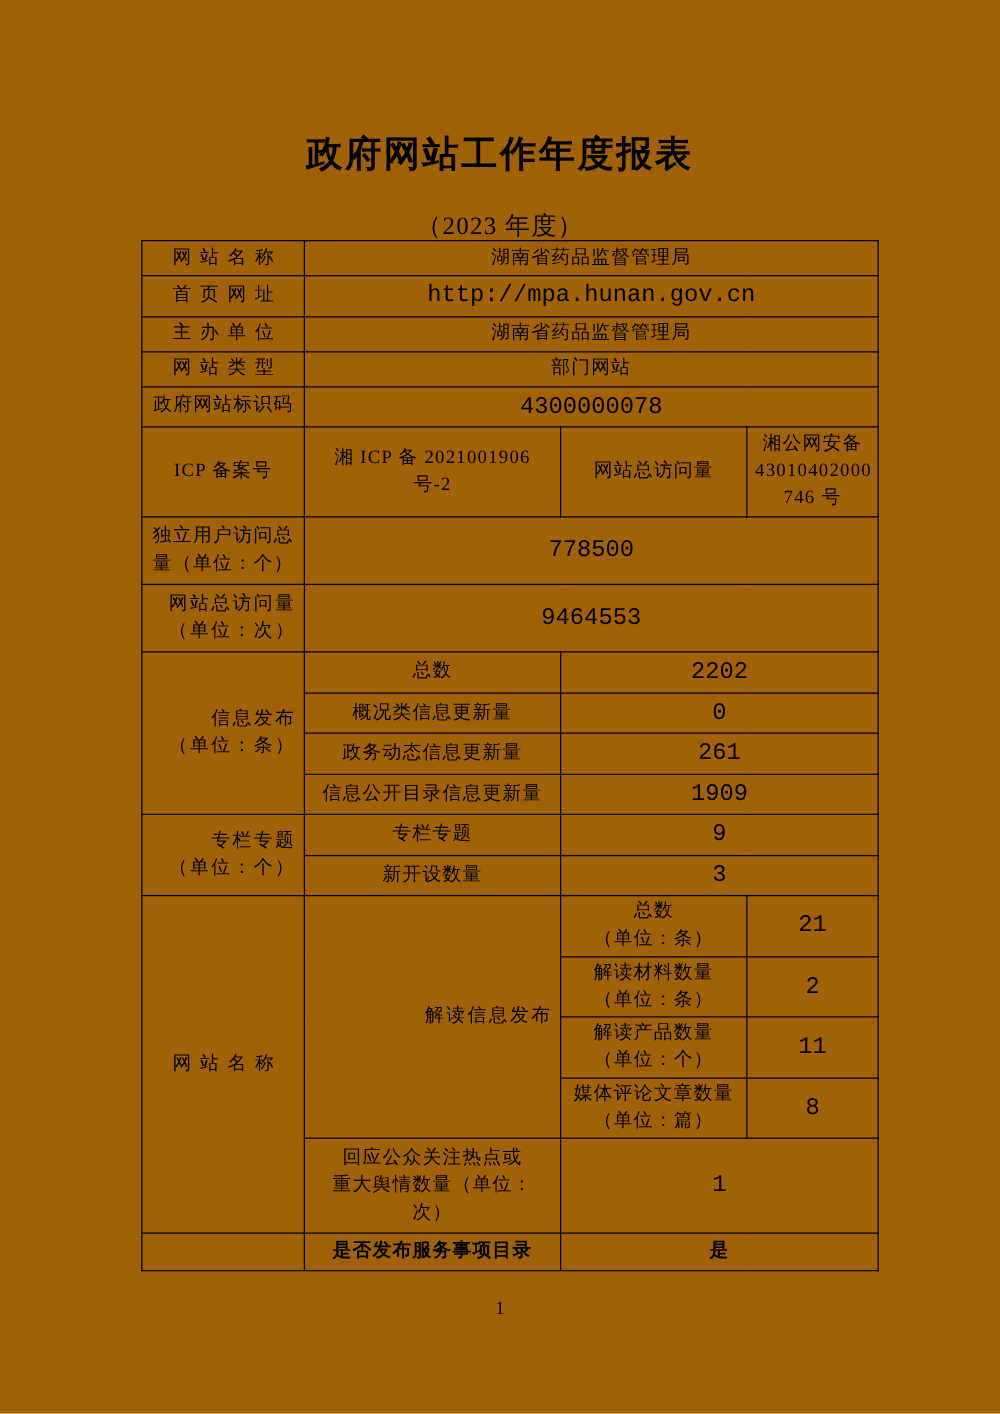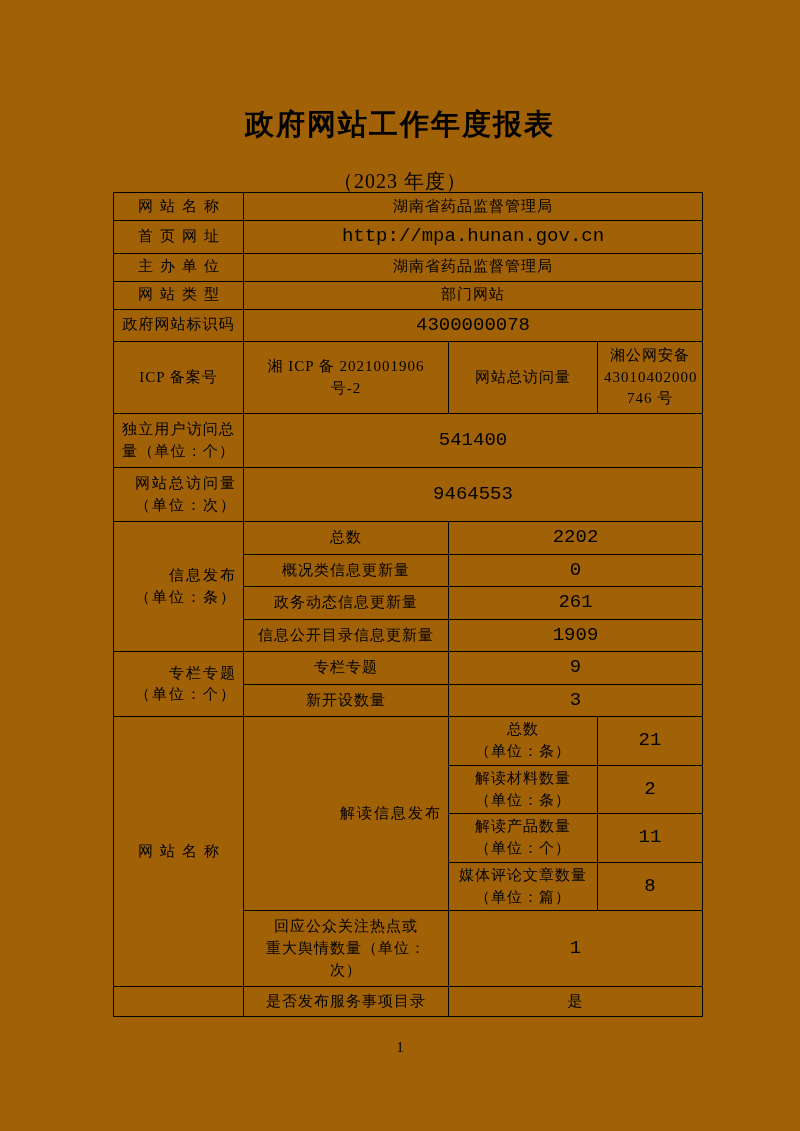--- a/index.html
+++ b/index.html
@@ -47,21 +47,21 @@
     font-size: 15px;
     line-height: 1.45;
     text-align: center;
     vertical-align: middle;
     padding: 2px 6px;
     letter-spacing: 1px;
     overflow: hidden;
   }
   .h28 { height: 28px; } .h72 { height: 72px; } .h54 { height: 54px; }
   .h27 { height: 27px; } .h45 { height: 45px; } .h76 { height: 76px; }
-  .h30 { height: 30px; }
+  .h30 { height: 30px; font-weight: bold; }
   .pre { white-space: pre-line; margin-top: 32px; }
   .sp4 { letter-spacing: 7px; padding-left: 13px; }
   .sp2 { letter-spacing: 2px; text-align: right; }
   .jst { white-space: pre-line; text-align: justify; text-align-last: justify; padding: 1px 8px; }
   .num { font-family: Liberation Mono, monospace; letter-spacing: 0; font-size: 19px; }
   .page-num {
     margin-top: 22px;
     text-align: center;
     font-size: 15px;
   }
@@ -106,21 +106,21 @@
         <td>ICP 备案号</td>
         <td>湘 ICP 备 2021001906 号-2</td>
         <td>网站总访问量</td>
         <td class="pre">湘公网安备
 43010402000
 746 号</td>
       </tr>
       <tr class="h54">
         <td class="jst">独立用户访问总
 量（单位：个）</td>
-        <td colspan="3" class="num">541400</td>
+        <td colspan="3" class="num">778500</td>
       </tr>
       <tr class="h54">
         <td class="pre sp2">网站总访问量
 （单位：次）</td>
         <td colspan="3" class="num">9464553</td>
       </tr>
       <tr class="h27">
         <td rowspan="4" class="pre sp2">信息发布
 （单位：条）</td>
         <td>总数</td>

